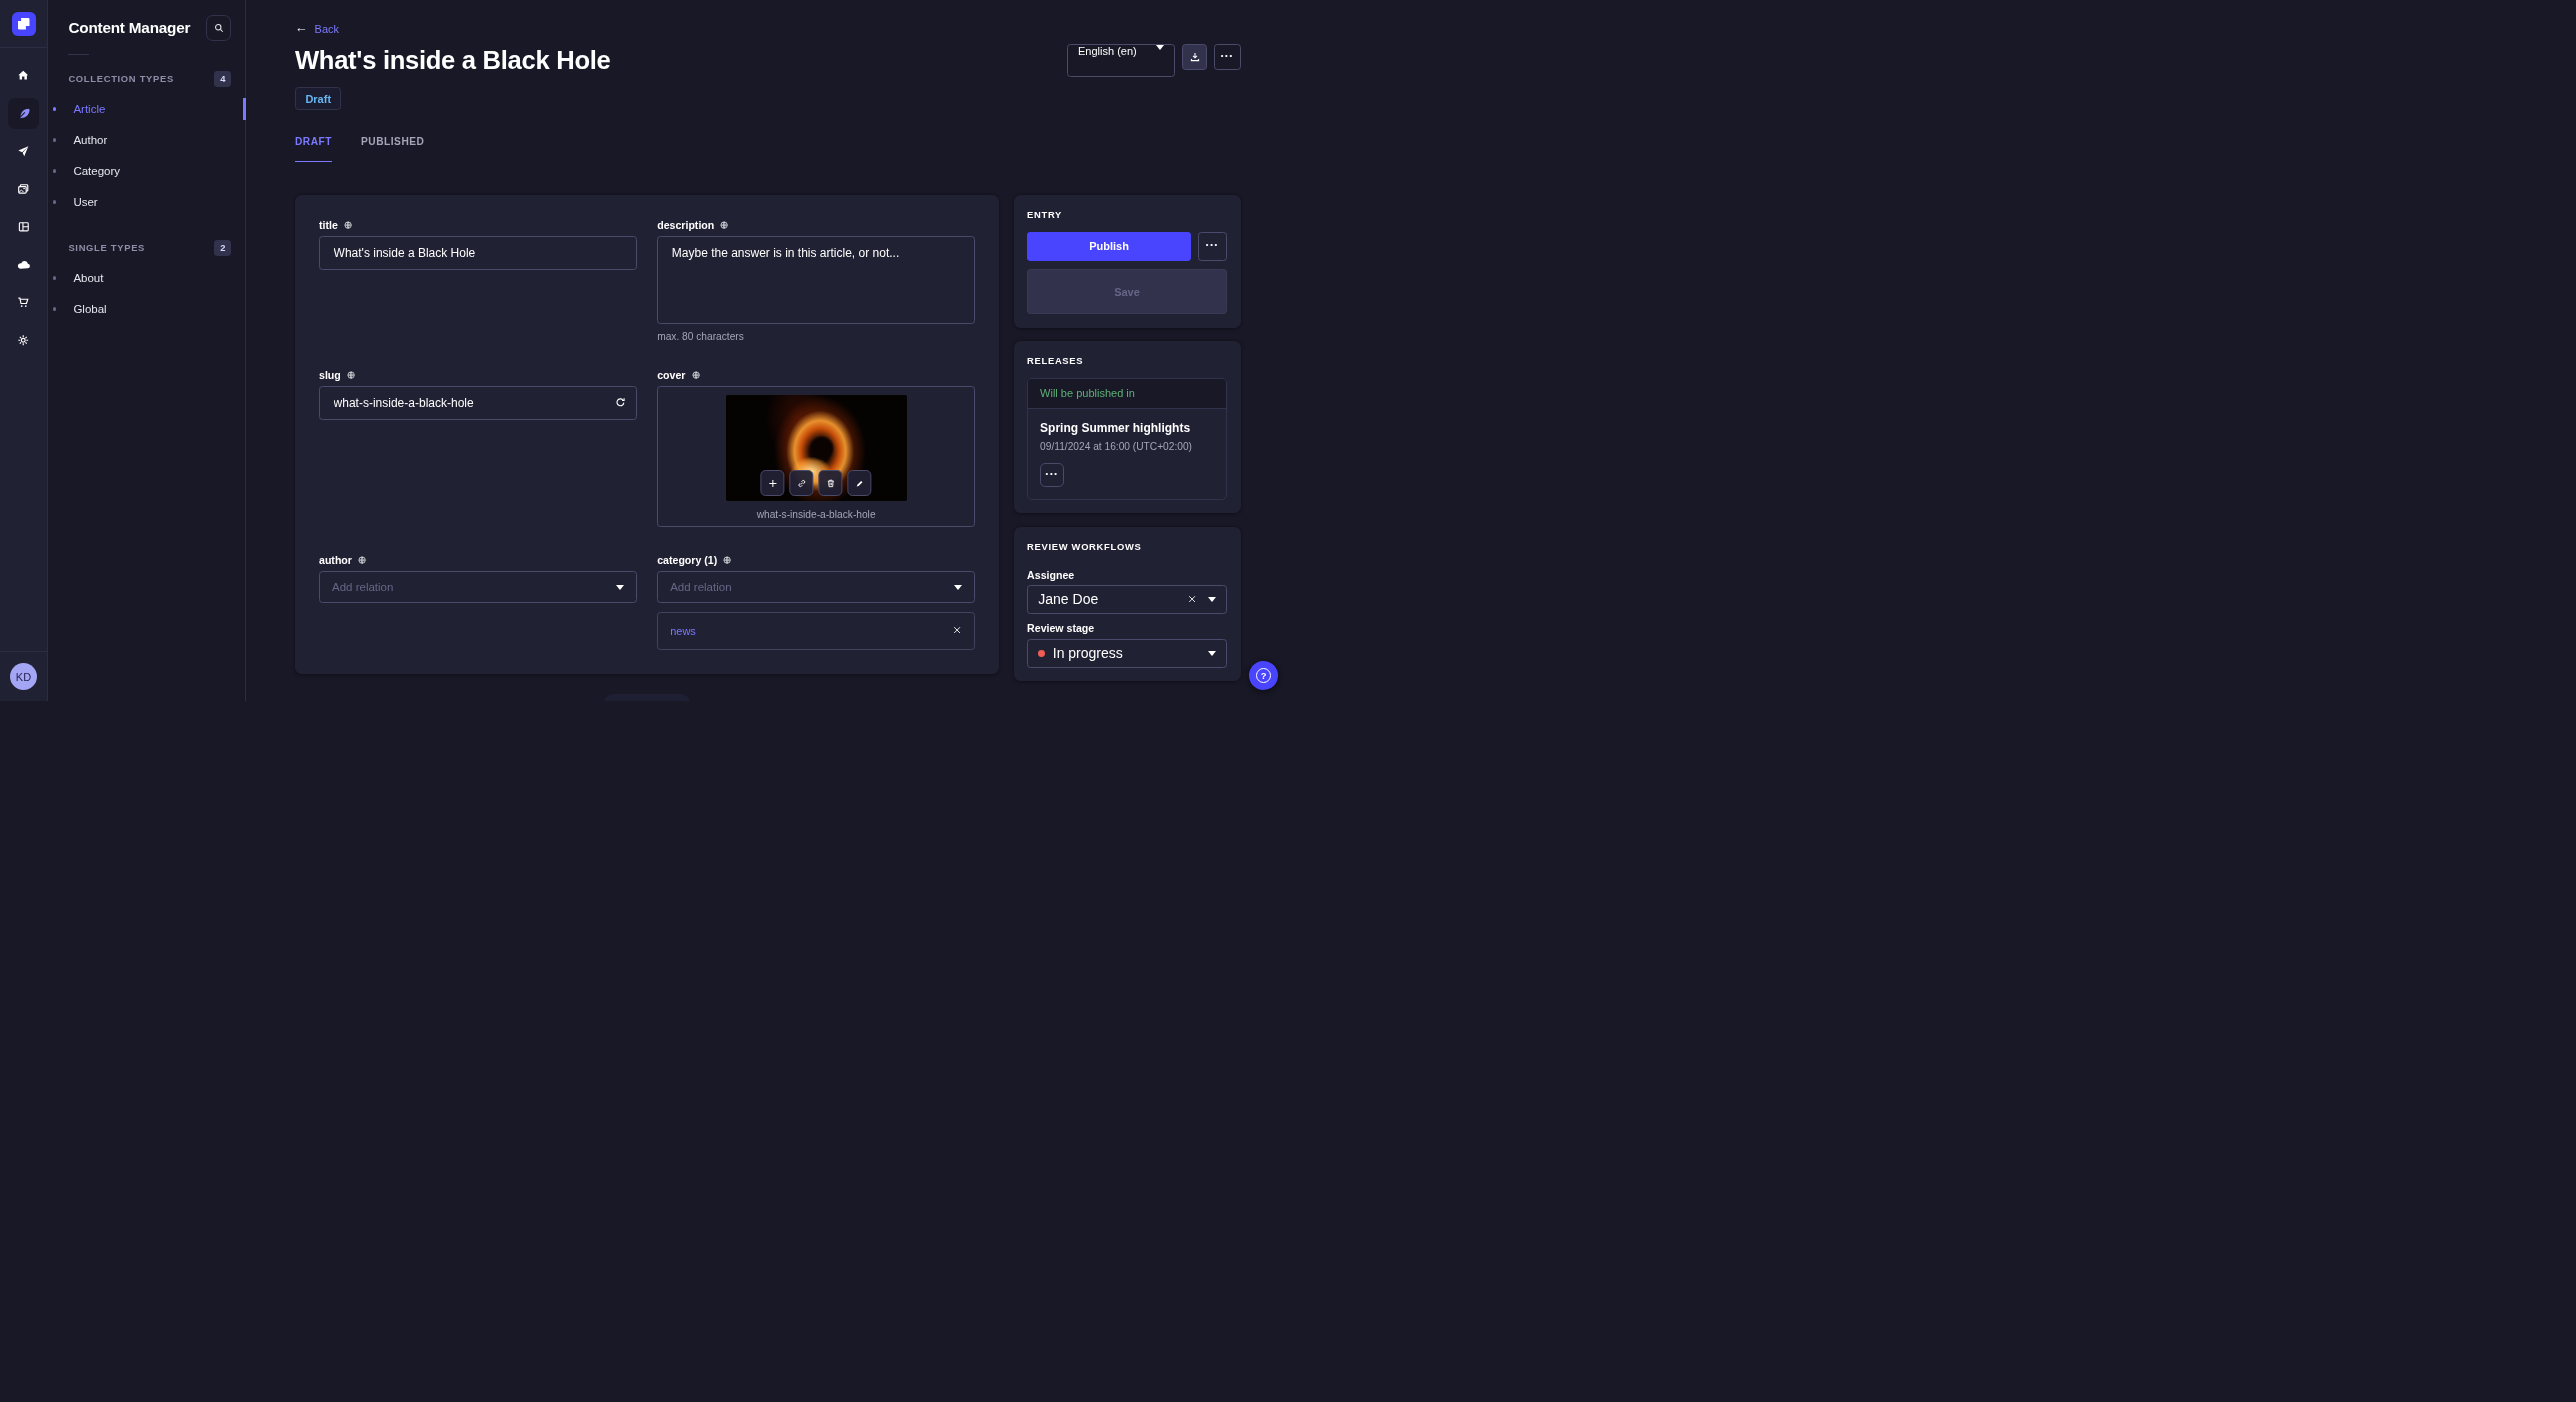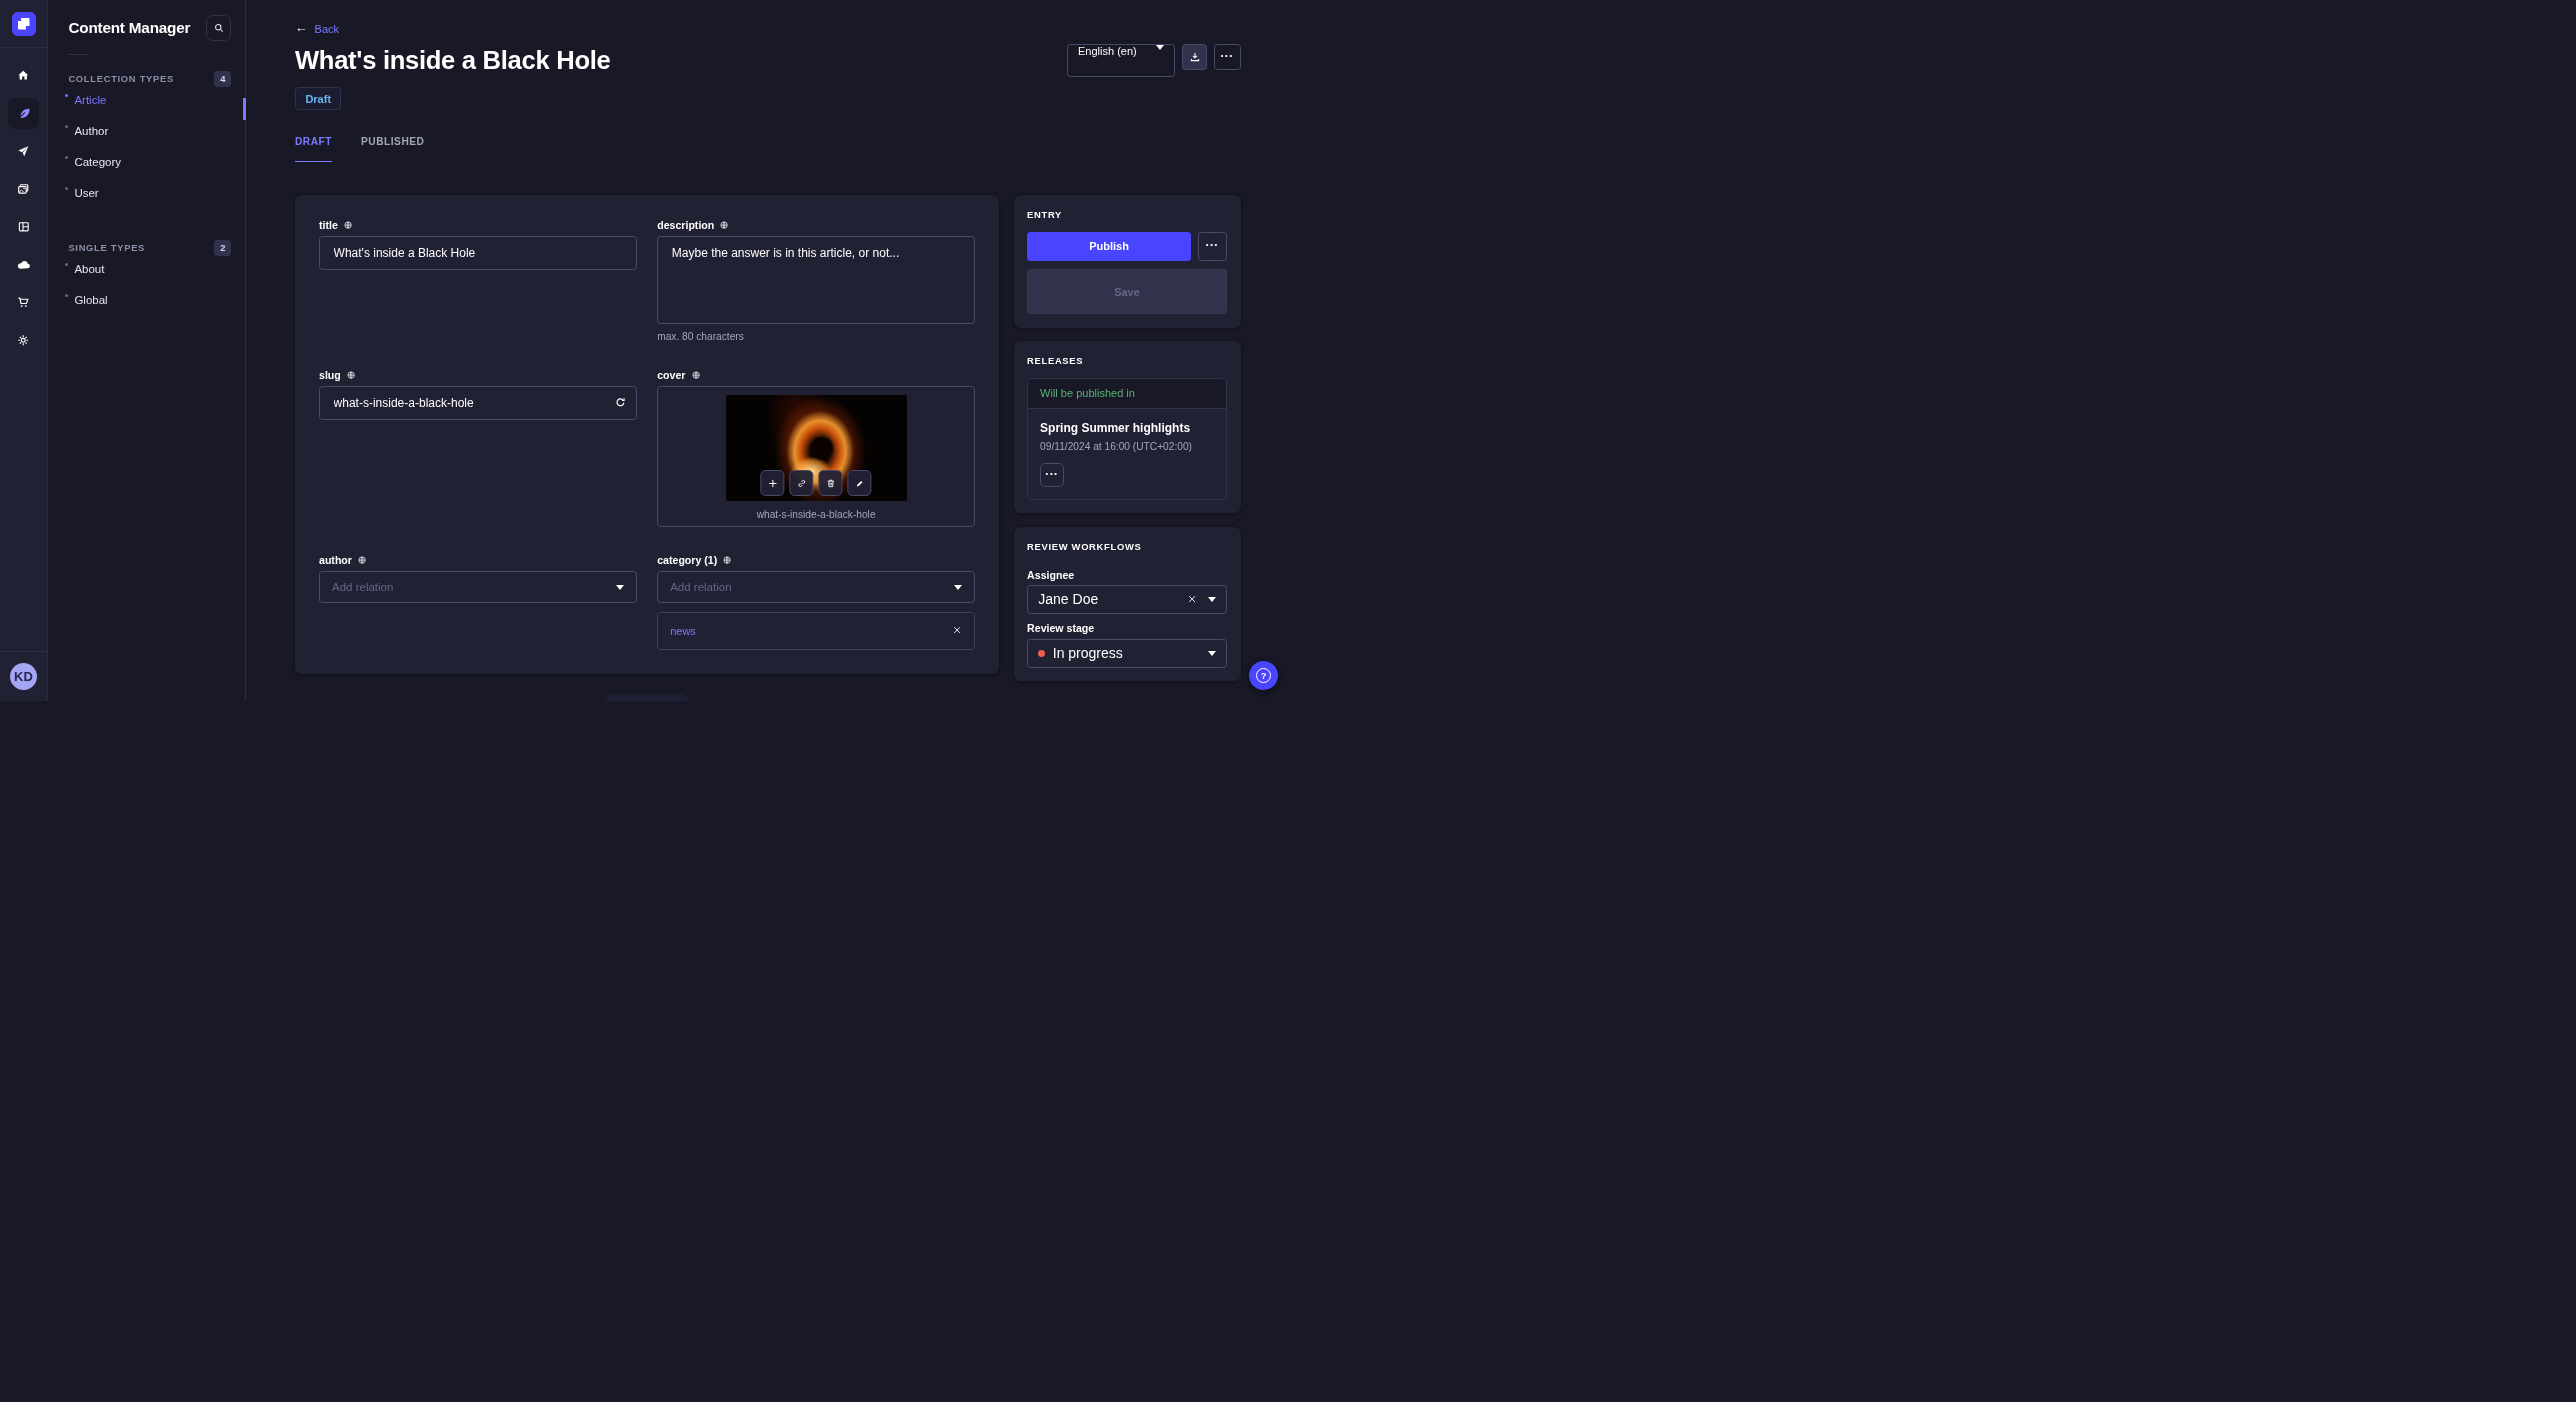--- a/index.html
+++ b/index.html
@@ -20,37 +20,37 @@
     display:flex; align-items:center; justify-content:center; }
   .logo-glyph { width:12px; height:12px; background:#ffffff; border-radius:1.7px;
     clip-path:polygon(30% 0,100% 0,100% 70%,70% 70%,70% 100%,0 100%,0 30%,30% 30%); }
   .rail-items { list-style:none; display:flex; flex-direction:column; gap:6.8px; }
   .rail-btn { width:31px; height:31px; border-radius:6.8px; display:flex; align-items:center;
     justify-content:center; color:#ffffff; cursor:pointer; background:transparent; border:none; }
   .rail-btn.active { background:#181826; color:#8e8ef9; }
   .rail-bottom { margin-top:auto; width:100%; border-top:0.9px solid #2c2c44;
     padding:11px 0; display:flex; justify-content:center; }
   .avatar { width:27px; height:27px; border-radius:50%; background:#a5a5f5; color:#262650;
-    font-size:13px; font-weight:700; display:flex; align-items:center; justify-content:center; }
+    font-size:11px; font-weight:400; display:flex; align-items:center; justify-content:center; }
 
   
   .subnav { width:198px; background:#181826; border-right:0.9px solid #2c2c44;
     padding-top:15.3px; flex-shrink:0; position:relative; }
   .subnav-header { padding:0 13.6px 0 20.4px; display:flex; align-items:center;
     justify-content:space-between; margin-bottom:13.6px; }
   .subnav-title { font-size:15.3px; font-weight:700; letter-spacing:-0.2px; }
   .search-btn { width:25.6px; height:25.6px; border-radius:6.8px; border:0.9px solid #32324d;
     background:transparent; color:#e6e6f0; display:flex; align-items:center; justify-content:center; cursor:pointer; }
   .subnav-divider { width:20.4px; height:0.9px; background:#32324d; margin:0 0 8.5px 20.4px; }
   .section-head { padding:0 13.6px 0 20.4px; display:flex; align-items:center;
     justify-content:space-between; margin:15.3px 0 6.8px; }
   .section-label { font-size:9.4px; font-weight:700; letter-spacing:0.7px; color:#8e8ea9; }
   .count-badge { background:#32324d; color:#d9d8ff; border-radius:3.4px; font-size:9.4px;
     padding:2.6px 6px; font-weight:600; }
-  .subnav-item { height:31px; display:flex; gap:6px; padding-left:17px;
+  .subnav-item { height:31px; display:flex; align-items:center; gap:17px; padding-left:5px;
     font-size:11.5px; color:#e6e6f0; cursor:pointer; position:relative; }
   .bullet { width:3.4px; height:3.4px; border-radius:50%; background:#666687; flex-shrink:0; }
   .subnav-item.active { color:#7b79ff; }
   .subnav-item.active .bullet { background:#7b79ff; }
   .subnav-item.active::after { content:""; position:absolute; right:-0.9px; top:4.3px;
     width:2.6px; height:22px; background:#7b79ff; }
 
   
   .main { flex:1; position:relative; padding:20.4px 48px 0 49px; background:#181826; }
   .back-row { display:inline-flex; align-items:center; gap:6.8px; font-size:11px; color:#7b79ff;

